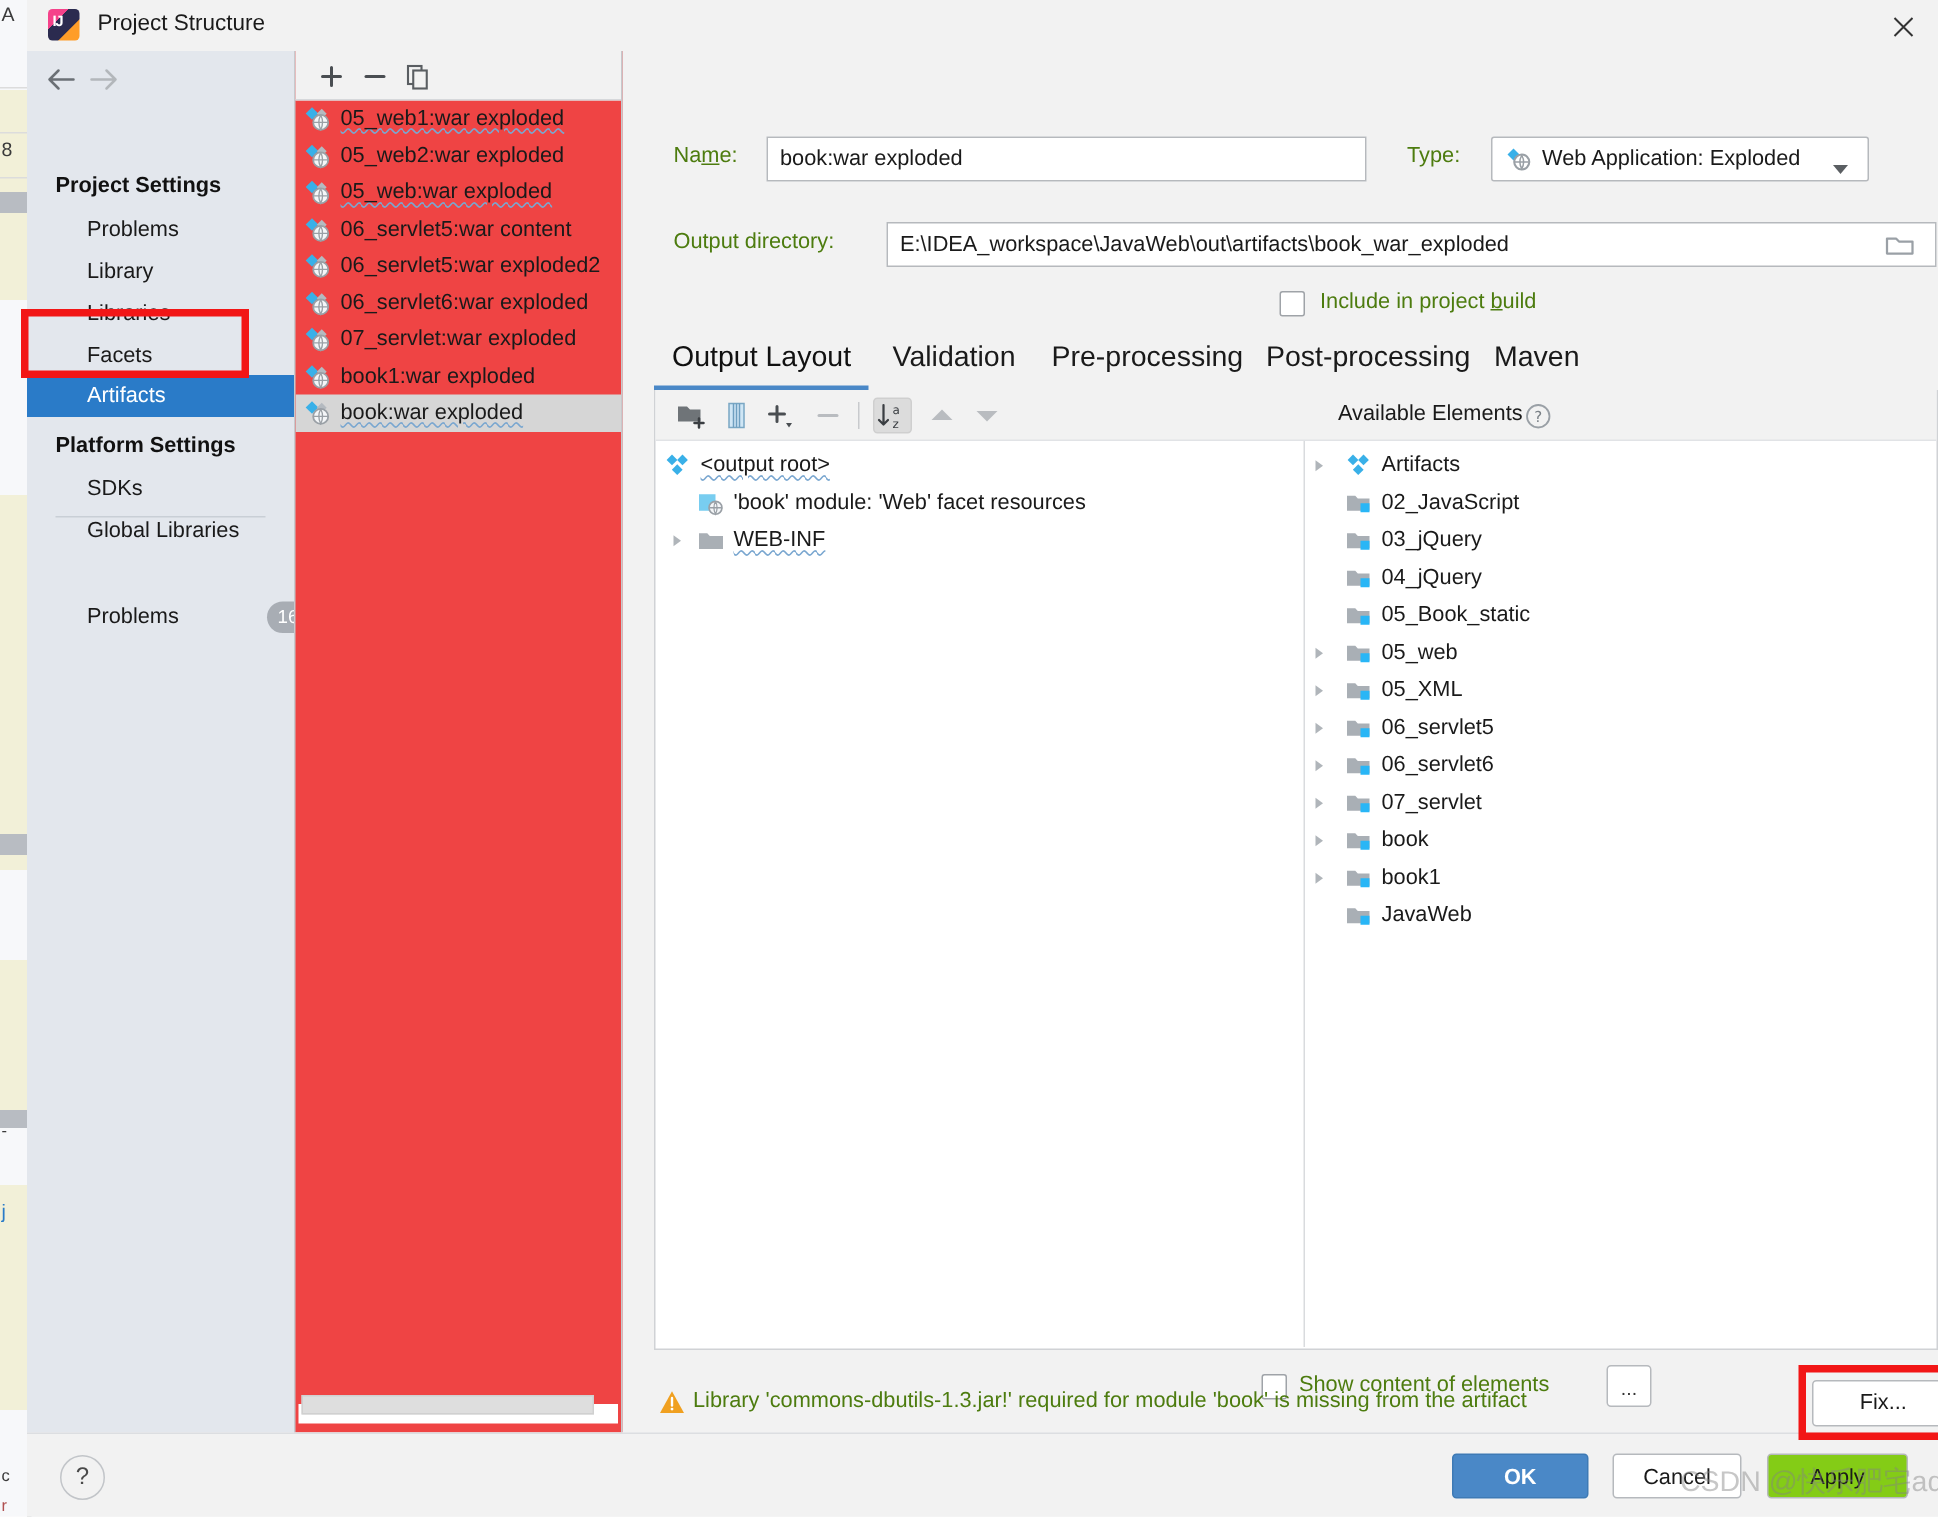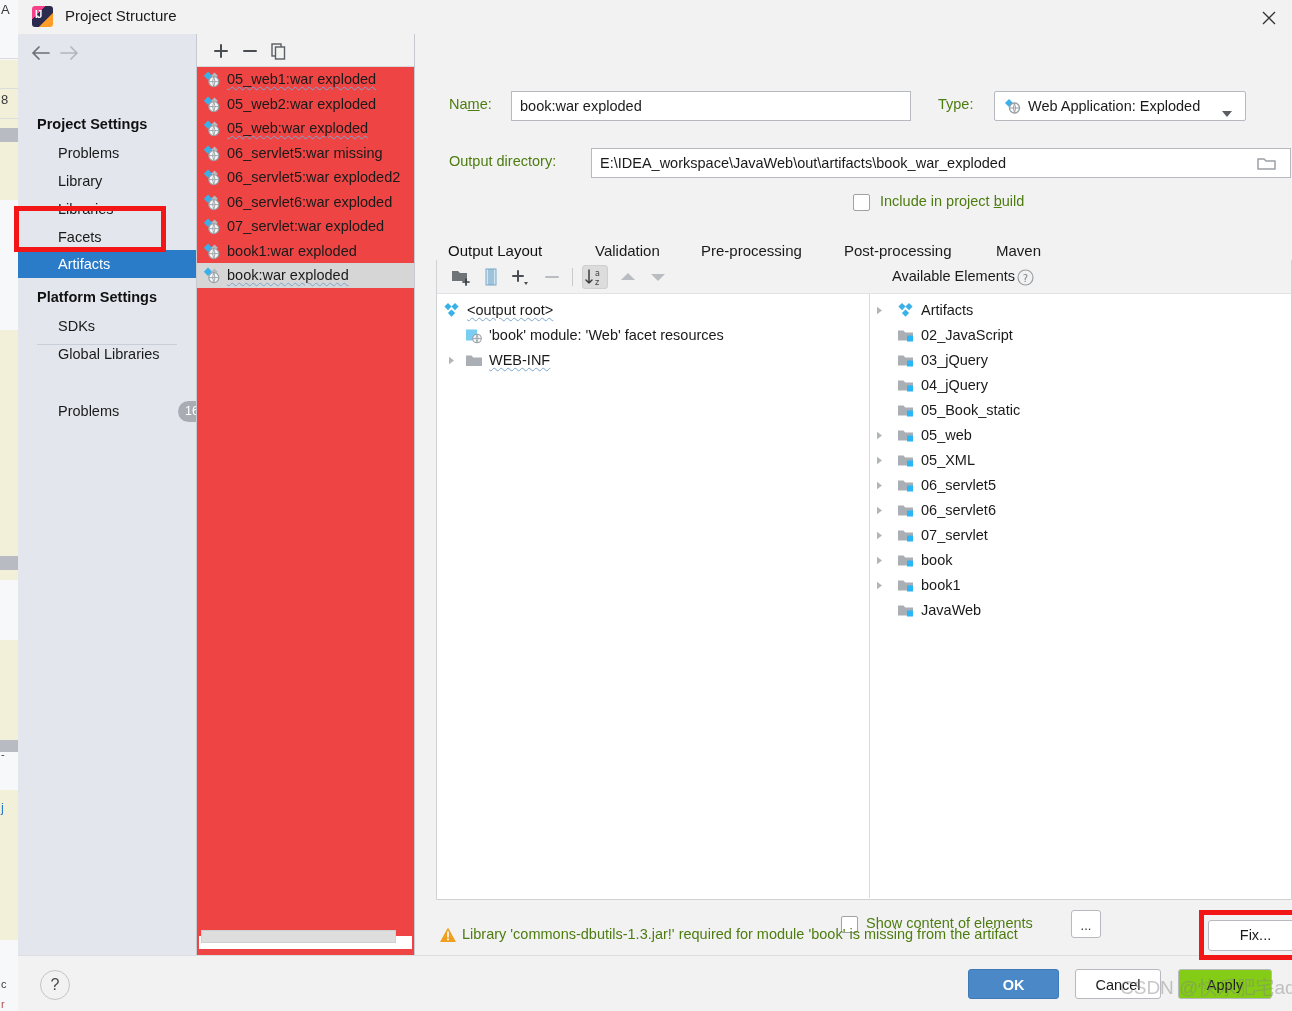--- a/index.html
+++ b/index.html
@@ -164,22 +164,22 @@
 
   #include-cb {
     position: absolute; left: 437px; top: 160px; width: 17px; height: 17px;
     background: #ffffff; border: 1px solid #9fa3a8; border-radius: 2px;
   }
   #include-lbl { left: 464px; top: 159px; }
 
   
   #tabs { position: absolute; left: 20px; top: 188px; width: 856px; height: 38px; }
   .tab {
-    position: absolute; top: 12px; height: 38px; line-height: 34px;
-    font-size: 15px; color: #1a1a1a; white-space: nowrap; padding: 0 12px; text-align: center;
+    position: absolute; top: 0; height: 38px; line-height: 34px;
+    font-size: 19px; color: #1a1a1a; white-space: nowrap; padding: 0 12px; text-align: center;
   }
   .tab.active { color: #111111; border-bottom: 3px solid #4a88c7; }
 
   
   #editor-area {
     position: absolute; left: 20px; top: 226px; width: 856px; height: 640px;
     background: #ffffff; border: 1px solid #d0d2d5; border-top: none;
   }
   #editor-toolbar {
     position: absolute; left: 0; top: 0; width: 854px; height: 34px;
@@ -366,21 +366,21 @@
               <path d="M5 0.5 L9.2 4.7 L5 8.9 L0.8 4.7 Z" fill="#39b0e8"></path>
               <path d="M11.5 1.5 L14.8 4.8 L11.5 8.1 L8.2 4.8 Z" fill="#b4bac0"></path>
               <circle cx="10.8" cy="10.6" r="5" fill="#f4f6f8" stroke="#9aa0a6" stroke-width="1.2"></circle>
               <path d="M5.9 10.6 H15.7 M10.8 5.7 Q13.3 10.6 10.8 15.5 Q8.3 10.6 10.8 5.7" stroke="#9aa0a6" stroke-width="0.9" fill="none"></path>
             </svg></span><span class="art-label wavy">05_web:war exploded</span></div>
         <div class="art-row"><span class="art-icon"><svg width="18" height="17" viewBox="0 0 18 17">
               <path d="M5 0.5 L9.2 4.7 L5 8.9 L0.8 4.7 Z" fill="#39b0e8"></path>
               <path d="M11.5 1.5 L14.8 4.8 L11.5 8.1 L8.2 4.8 Z" fill="#b4bac0"></path>
               <circle cx="10.8" cy="10.6" r="5" fill="#f4f6f8" stroke="#9aa0a6" stroke-width="1.2"></circle>
               <path d="M5.9 10.6 H15.7 M10.8 5.7 Q13.3 10.6 10.8 15.5 Q8.3 10.6 10.8 5.7" stroke="#9aa0a6" stroke-width="0.9" fill="none"></path>
-            </svg></span><span class="art-label">06_servlet5:war missing</span></div>
+            </svg></span><span class="art-label">06_servlet5:war content</span></div>
         <div class="art-row"><span class="art-icon"><svg width="18" height="17" viewBox="0 0 18 17">
               <path d="M5 0.5 L9.2 4.7 L5 8.9 L0.8 4.7 Z" fill="#39b0e8"></path>
               <path d="M11.5 1.5 L14.8 4.8 L11.5 8.1 L8.2 4.8 Z" fill="#b4bac0"></path>
               <circle cx="10.8" cy="10.6" r="5" fill="#f4f6f8" stroke="#9aa0a6" stroke-width="1.2"></circle>
               <path d="M5.9 10.6 H15.7 M10.8 5.7 Q13.3 10.6 10.8 15.5 Q8.3 10.6 10.8 5.7" stroke="#9aa0a6" stroke-width="0.9" fill="none"></path>
             </svg></span><span class="art-label">06_servlet5:war exploded2</span></div>
         <div class="art-row"><span class="art-icon"><svg width="18" height="17" viewBox="0 0 18 17">
               <path d="M5 0.5 L9.2 4.7 L5 8.9 L0.8 4.7 Z" fill="#39b0e8"></path>
               <path d="M11.5 1.5 L14.8 4.8 L11.5 8.1 L8.2 4.8 Z" fill="#b4bac0"></path>
               <circle cx="10.8" cy="10.6" r="5" fill="#f4f6f8" stroke="#9aa0a6" stroke-width="1.2"></circle>

